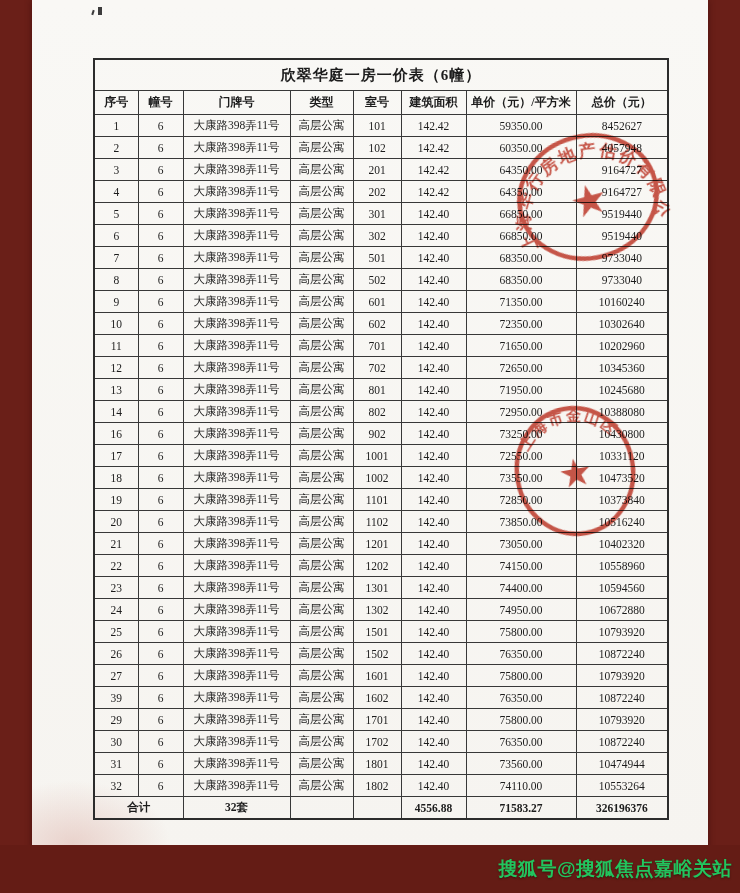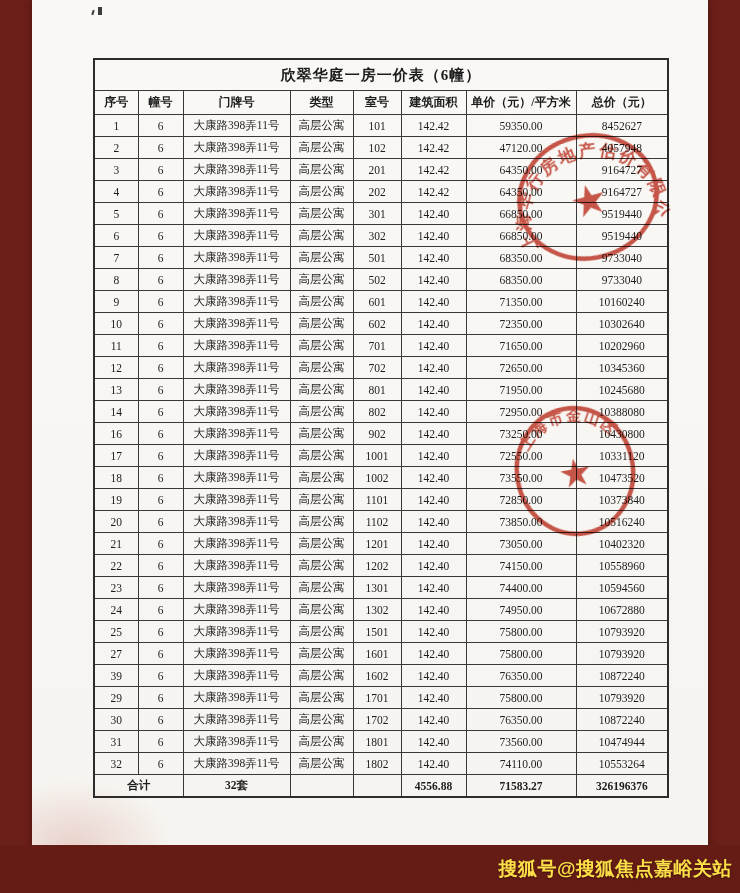--- a/index.html
+++ b/index.html
@@ -38,21 +38,21 @@
   .stamp{
     position:absolute;mix-blend-mode:multiply;opacity:.85;
     filter:blur(.3px);pointer-events:none;
   }
   .stamp1{left:503px;top:117px;transform:rotate(-15deg);}
   .stamp2{left:500px;top:391px;transform:rotate(-10deg);}
   .watermark{
     position:absolute;right:8px;top:856px;
     font-family:"Liberation Sans","DejaVu Sans",sans-serif;
     font-weight:bold;font-size:19px;letter-spacing:.5px;
-    color:#fde047;text-shadow:0 1px 2px rgba(30,5,3,.55);
+    color:#22c55e;text-shadow:0 1px 2px rgba(30,5,3,.55);
   }
 </style>
 </head>
 <body>
 
 <div class="page">
   <div class="artifact"><i class="a1"></i><i class="a2"></i></div>
 </div>
 
 <table class="price">
@@ -92,21 +92,21 @@
         <td>59350.00</td>
         <td>8452627</td>
       </tr>
       <tr class="data">
         <td>2</td>
         <td>6</td>
         <td>大康路398弄11号</td>
         <td>高层公寓</td>
         <td>102</td>
         <td>142.42</td>
-        <td>47120.00</td>
+        <td>60350.00</td>
         <td>4057948</td>
       </tr>
       <tr class="data">
         <td>3</td>
         <td>6</td>
         <td>大康路398弄11号</td>
         <td>高层公寓</td>
         <td>201</td>
         <td>142.42</td>
         <td>64350.00</td>
@@ -314,20 +314,30 @@
       </tr>
       <tr class="data">
         <td>25</td>
         <td>6</td>
         <td>大康路398弄11号</td>
         <td>高层公寓</td>
         <td>1501</td>
         <td>142.40</td>
         <td>75800.00</td>
         <td>10793920</td>
+      </tr>
+      <tr class="data">
+        <td>26</td>
+        <td>6</td>
+        <td>大康路398弄11号</td>
+        <td>高层公寓</td>
+        <td>1502</td>
+        <td>142.40</td>
+        <td>76350.00</td>
+        <td>10872240</td>
       </tr>
       <tr class="data">
         <td>27</td>
         <td>6</td>
         <td>大康路398弄11号</td>
         <td>高层公寓</td>
         <td>1601</td>
         <td>142.40</td>
         <td>75800.00</td>
         <td>10793920</td>

